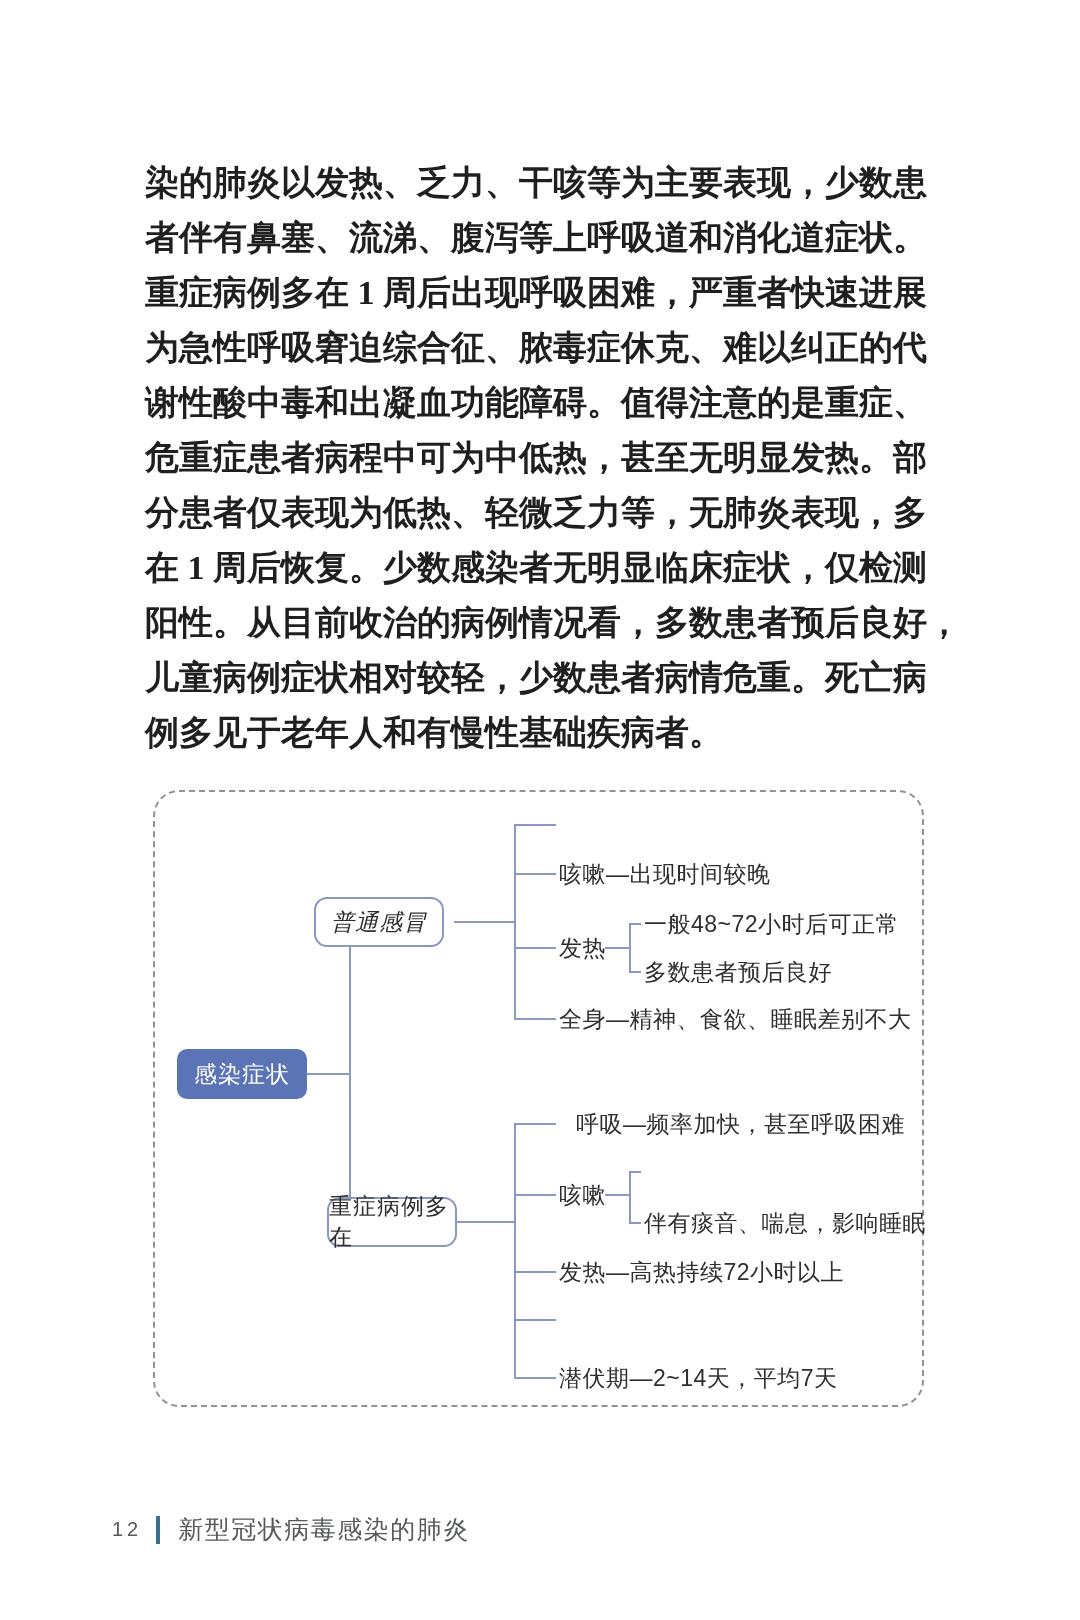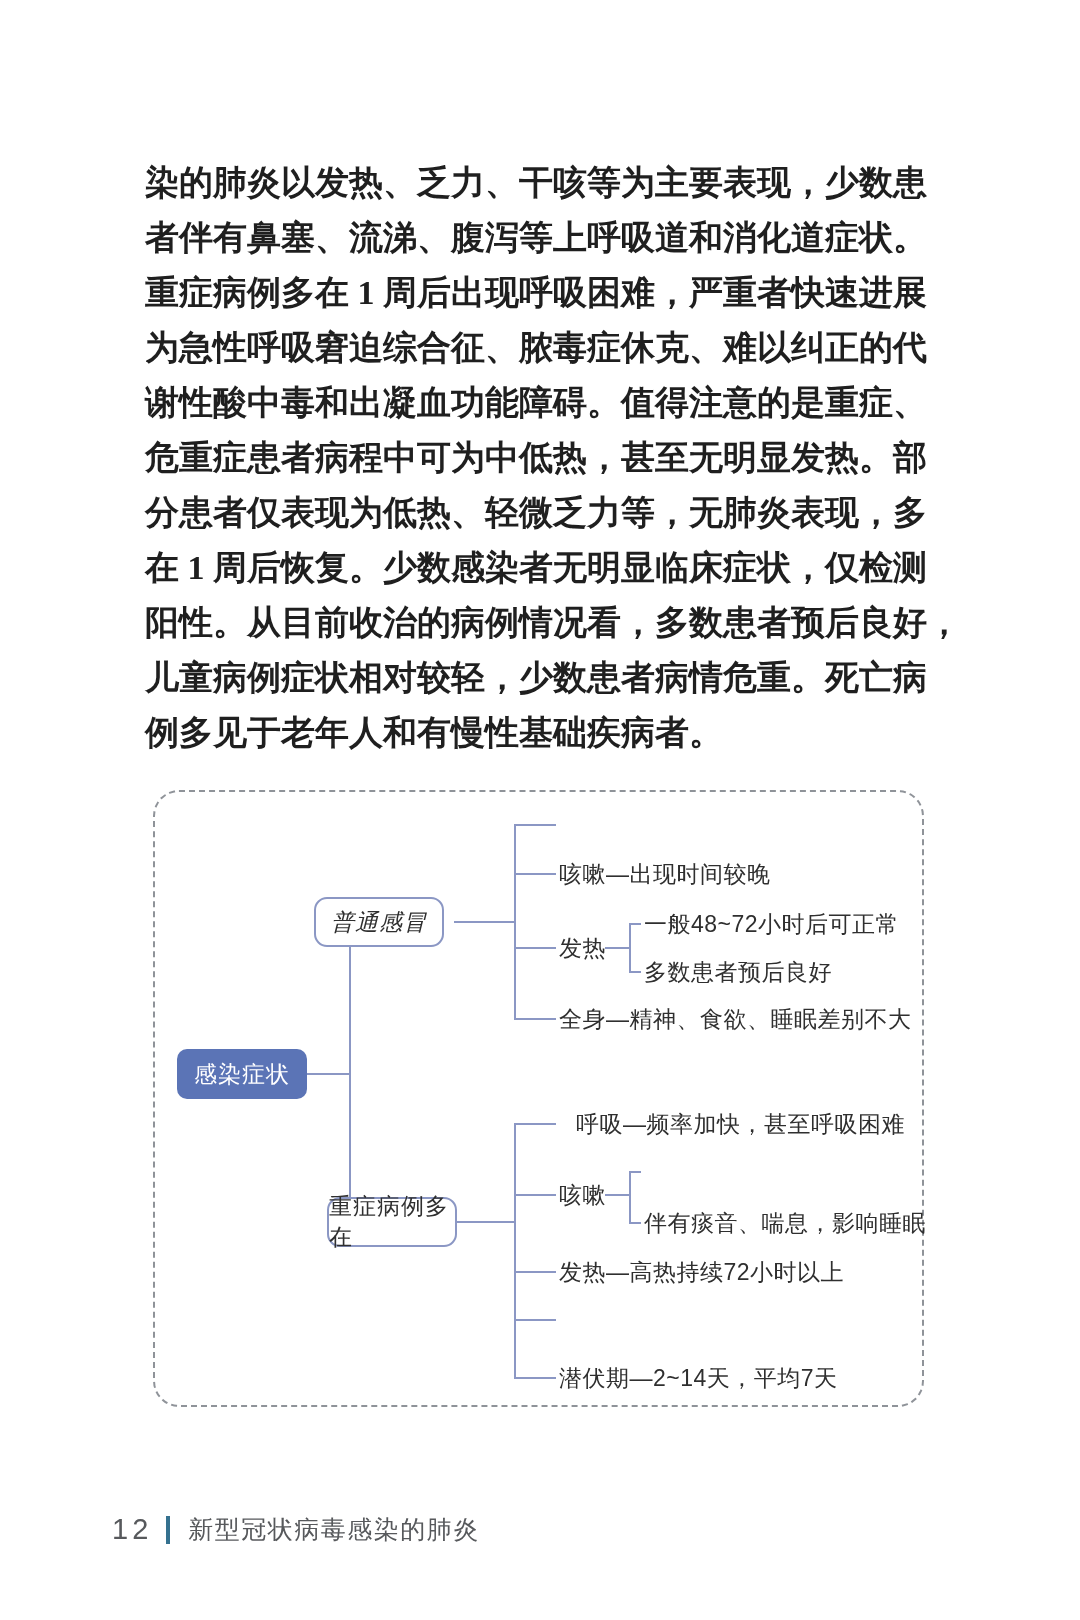--- a/index.html
+++ b/index.html
@@ -39,21 +39,21 @@
   }
   .lbl{
     position:absolute;transform:translateY(-50%);white-space:nowrap;
     font-size:23px;color:var(--label-text,#2f2f2f);letter-spacing:0.5px;
   }
   
   .footer{
     position:absolute;left:112px;top:1513px;display:flex;align-items:center;
     color:var(--footer-text,#57595c);
   }
-  .footer .num{font-size:29px;letter-spacing:4px;}
+  .footer .num{font-size:20px;letter-spacing:4px;}
   .footer .bar{width:4px;height:28px;background:var(--footer-divider,#35718f);margin:0 18px 0 14px;}
   .footer .title{font-size:25px;letter-spacing:1.5px;}
 </style>
 </head>
 <body>
 
 <div class="body-text">
   <div class="line">染的肺炎以发热、乏力、干咳等为主要表现，少数患</div>
   <div class="line">者伴有鼻塞、流涕、腹泻等上呼吸道和消化道症状。</div>
   <div class="line">重症病例多在 1 周后出现呼吸困难，严重者快速进展</div>

